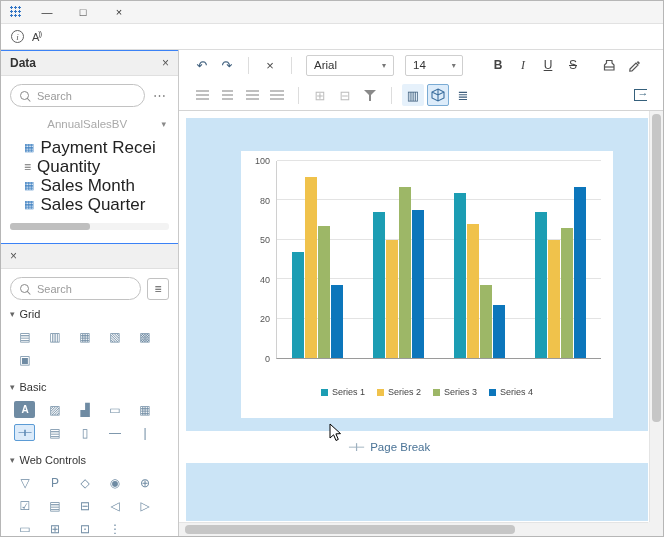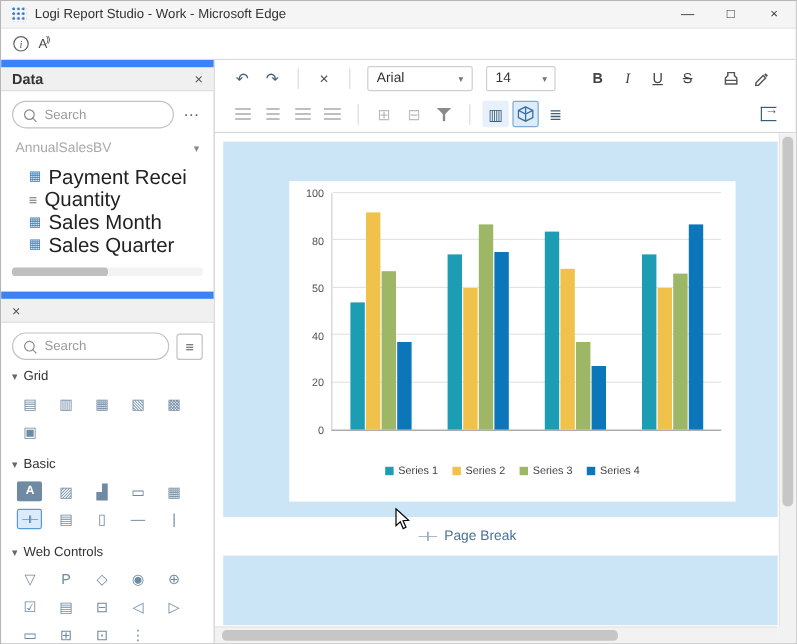--- a/index.html
+++ b/index.html
@@ -19,36 +19,36 @@
   .urlbar { height:26px; background:#fff; border-bottom:1px solid #dcdcdc; display:flex; align-items:center; padding:0 10px; flex:0 0 auto; }
   .info-circle { width:13px; height:13px; border:1px solid #606060; border-radius:50%; display:flex; align-items:center; justify-content:center; font-size:9px; color:#606060; font-style:italic; font-family:"Liberation Serif", serif; flex:0 0 auto; }
   .url { font-size:11px; color:#3a3a3a; margin-left:9px; white-space:nowrap; overflow:hidden; text-overflow:ellipsis; flex:1; }
   .read-aloud { font-size:11px; color:#444; margin-left:8px; flex:0 0 auto; letter-spacing:-1px; }
   .read-aloud .waves { font-size:7px; vertical-align:super; }
 
   
   .main { flex:1; display:flex; min-height:0; }
   .sidebar { width:178px; flex:0 0 178px; border-right:1px solid #c9c9c9; display:flex; flex-direction:column; background:#fff; min-height:0; }
 
-  .panel-header { height:26px; background:#f0f0f0; border-bottom:1px solid #e0e0e0; border-top:6px solid #3b82f6; display:flex; align-items:center; padding:0 9px; flex:0 0 auto; }
+  .panel-header { height:26px; background:#f0f0f0; border-bottom:1px solid #e0e0e0; border-top:1px solid #3b82f6; display:flex; align-items:center; padding:0 9px; flex:0 0 auto; }
   .panel-title { font-size:12px; font-weight:bold; color:#333; flex:1; }
   .panel-close { font-size:12px; color:#555; cursor:default; }
 
   .data-body { height:167px; padding:8px 9px 0 9px; flex:0 0 auto; overflow:hidden; }
   .search-row { display:flex; align-items:center; gap:6px; }
   .search-box { flex:1; height:23px; border:1px solid #c2c2c2; border-radius:12px; display:flex; align-items:center; padding:0 8px; background:#fff; }
   .mag { width:12px; height:12px; position:relative; flex:0 0 auto; }
   .mag::before { content:""; position:absolute; width:7px; height:7px; border:1.4px solid #8a8a8a; border-radius:50%; left:1px; top:1px; }
   .mag::after  { content:""; position:absolute; width:4.5px; height:1.4px; background:#8a8a8a; transform:rotate(45deg); left:7px; top:9px; }
   .search-input { border:none; outline:none; font-size:11px; color:#333; width:100%; margin-left:6px; background:transparent; }
   .search-input::placeholder { color:#9a9a9a; }
   .more-dots { font-size:13px; color:#666; letter-spacing:1px; padding:0 2px; cursor:default; }
   .list-toggle { width:22px; height:22px; border:1px solid #c2c2c2; border-radius:3px; display:flex; align-items:center; justify-content:center; font-size:12px; color:#555; }
 
-  .ds-row { display:flex; align-items:center; margin-top:7px; padding:0 3px; height:20px; }
+  .ds-row { display:flex; align-items:center; margin-top:7px; padding:0 3px; height:20px;text-align:center; }
   .ds-label { font-size:11.5px; color:#a9a9a9; flex:1; }
   .ds-arrow { font-size:9px; color:#8a8a8a; }
 
   .field-list { margin-top:4px; }
   .field-row { display:flex; align-items:center; height:19px; padding-left:14px; gap:6px; white-space:nowrap; overflow:hidden; }
   .ficon { font-size:11px; line-height:1; flex:0 0 auto; }
   .ficon.field-table-icon { color:#3b7ec0; }
   .ficon.measure-icon { color:#707070; font-size:12px; }
   .flabel { font-size:17px; color:#222; }
 
@@ -129,21 +129,20 @@
 
   .cursor { position:absolute; left:150px; top:312px; z-index:5; }
 </style>
 </head>
 <body>
 
 <div class="window">
 
   <div class="titlebar">
     <span class="app-icon"></span>
-    <span class="title">Logi Report Studio - Work - Microsoft Edge</span>
     <div class="win-btns">
       <div class="win-btn">—</div>
       <div class="win-btn">□</div>
       <div class="win-btn close">×</div>
     </div>
   </div>
 
   <div class="urlbar">
     <span class="info-circle">i</span>
     <span class="read-aloud"><span>A</span><span class="waves">))</span></span>

